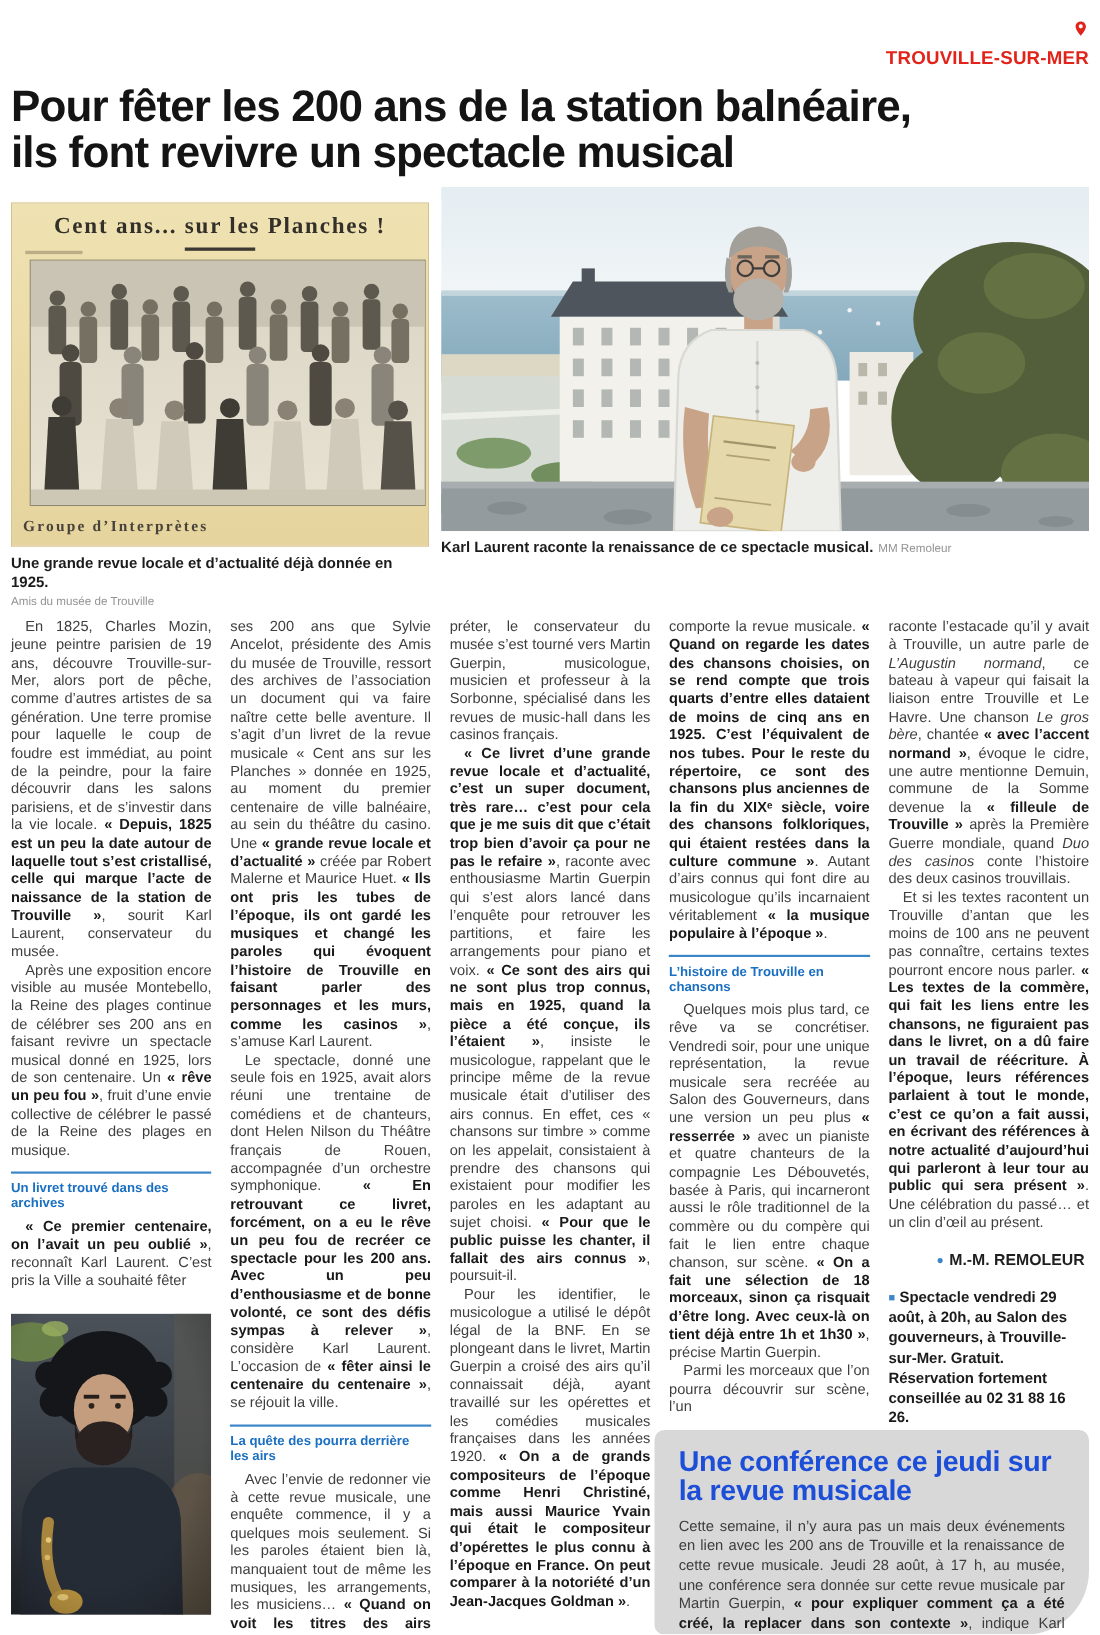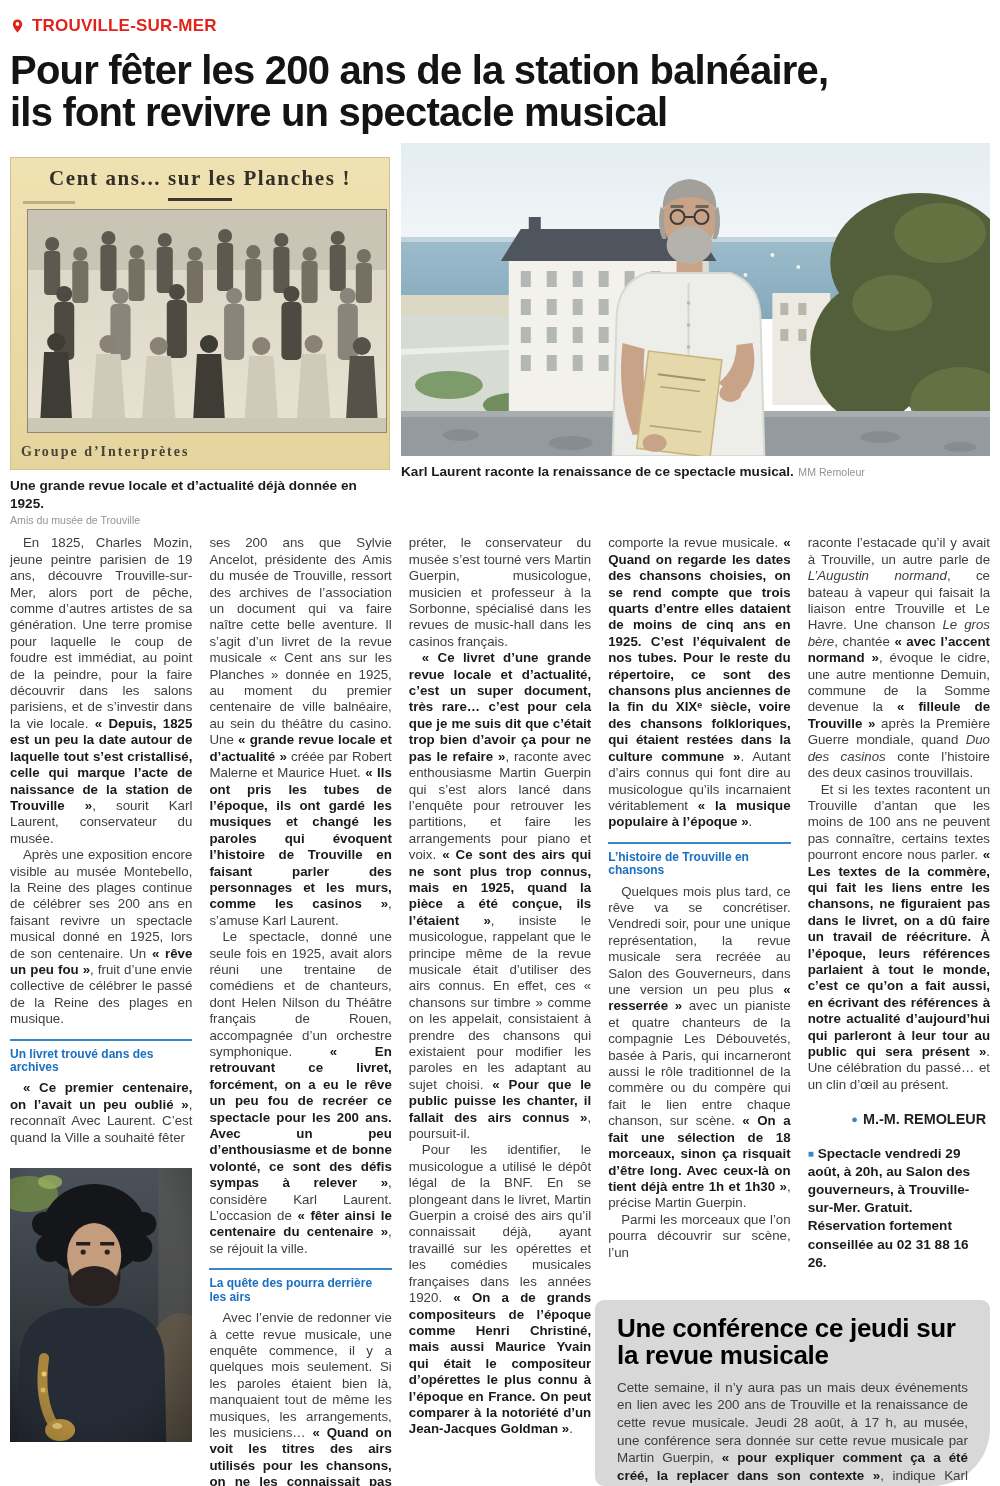--- a/index.html
+++ b/index.html
@@ -8,21 +8,21 @@
     width:1000px;height:1486px;
     margin:0 auto;
     background:#fff;
     overflow:hidden;
     box-sizing:border-box;
     padding:16px 10px 0 10px;
     font-family:"Liberation Sans","DejaVu Sans",sans-serif;
     color:#3e3e3e;
   }
   
-  .kicker{display:flex;align-items:flex-end;gap:7px;}
+  .kicker{display:flex;align-items:flex-end;gap:7px;flex-direction:column;}
   .kicker .pin{width:15px;height:20px;flex:0 0 auto;}
   .kicker-label{color:#e2231a;font-weight:bold;font-size:17px;letter-spacing:.2px;}
   h1.headline{
     margin:13px 0 9px 0;
     font-size:40px;line-height:1.06;letter-spacing:-.8px;
     font-weight:bold;color:#141414;
   }
   .lede{
     margin:0 0 13px 0;
     color:#1d6ab4;font-size:19px;line-height:1.32;
@@ -75,21 +75,21 @@
   .author-bullet{color:#3c86c8;font-size:11px;vertical-align:1px;margin-right:5px;}
   .practical{margin-top:17px;font-weight:bold;font-size:13.6px;line-height:1.34;color:#1b1b1b;text-align:left;}
   .info-square{color:#3c86c8;font-size:10px;vertical-align:1px;margin-right:4px;}
   
   .conf-box{
     position:absolute;left:595px;top:1300px;width:395px;height:186px;
     background:#d8d8d8;border-radius:9px 9px 58px 9px;
     box-sizing:border-box;padding:15px 22px 0 22px;
   }
   .conf-title{
-    margin:0 0 9px 0;color:#000000;font-weight:bold;
+    margin:0 0 9px 0;color:#1d4ed8;font-weight:bold;
     font-size:26px;line-height:1.05;letter-spacing:-.3px;
   }
   .conf-body{margin:0;font-size:13.4px;line-height:1.32;color:#3d3d3d;text-align:justify;}
   .conf-body b{color:#1a1a1a;}
 </style>
 </head>
 <body>
 
 <div class="page">
 
@@ -334,21 +334,21 @@
     </figure>
   </div>
 
   <div class="cols">
 
     <div class="col">
       <div class="col-blocks">
           <p class="para indent"><span>En 1825, Charles Mozin, jeune peintre parisien de 19 ans, découvre Trouville-sur-Mer, alors port de pêche, comme d’autres artistes de sa génération. Une terre promise pour laquelle le coup de foudre est immédiat, au point de la peindre, pour la faire découvrir dans les salons parisiens, et de s’investir dans la vie locale. </span><b>« Depuis, 1825 est un peu la date autour de laquelle tout s’est cristallisé, celle qui marque l’acte de naissance de la station de Trouville »</b><span>, sourit Karl Laurent, conservateur du musée.</span></p>
           <p class="para indent"><span>Après une exposition encore visible au musée Montebello, la Reine des plages continue de célébrer ses 200 ans en faisant revivre un spectacle musical donné en 1925, lors de son centenaire. Un </span><b>« rêve un peu fou »</b><span>, fruit d’une envie collective de célébrer le passé de la Reine des plages en musique.</span></p>
           <h3 class="subhead">Un livret trouvé dans des archives</h3>
-          <p class="para indent"><b>« Ce premier centenaire, on l’avait un peu oublié »</b><span>, reconnaît Avec Laurent. C’est quand la Ville a souhaité fêter</span></p>
+          <p class="para indent"><b>« Ce premier centenaire, on l’avait un peu oublié »</b><span>, reconnaît Karl Laurent. C’est pris la Ville a souhaité fêter</span></p>
         </div>
       <figure class="fig-martin">
         <div class="martin-art">
           <svg width="100%" height="274" viewBox="0 0 182 274" preserveAspectRatio="none" aria-hidden="true">
             <defs>
               <linearGradient id="mbg" x1="0" y1="0" x2="0" y2="1">
                 <stop offset="0" stop-color="#4b525a"></stop>
                   <stop offset="1" stop-color="#23272c"></stop>
               </linearGradient>
               <radialGradient id="mvig" cx="0.45" cy="0.4" r="0.9">

